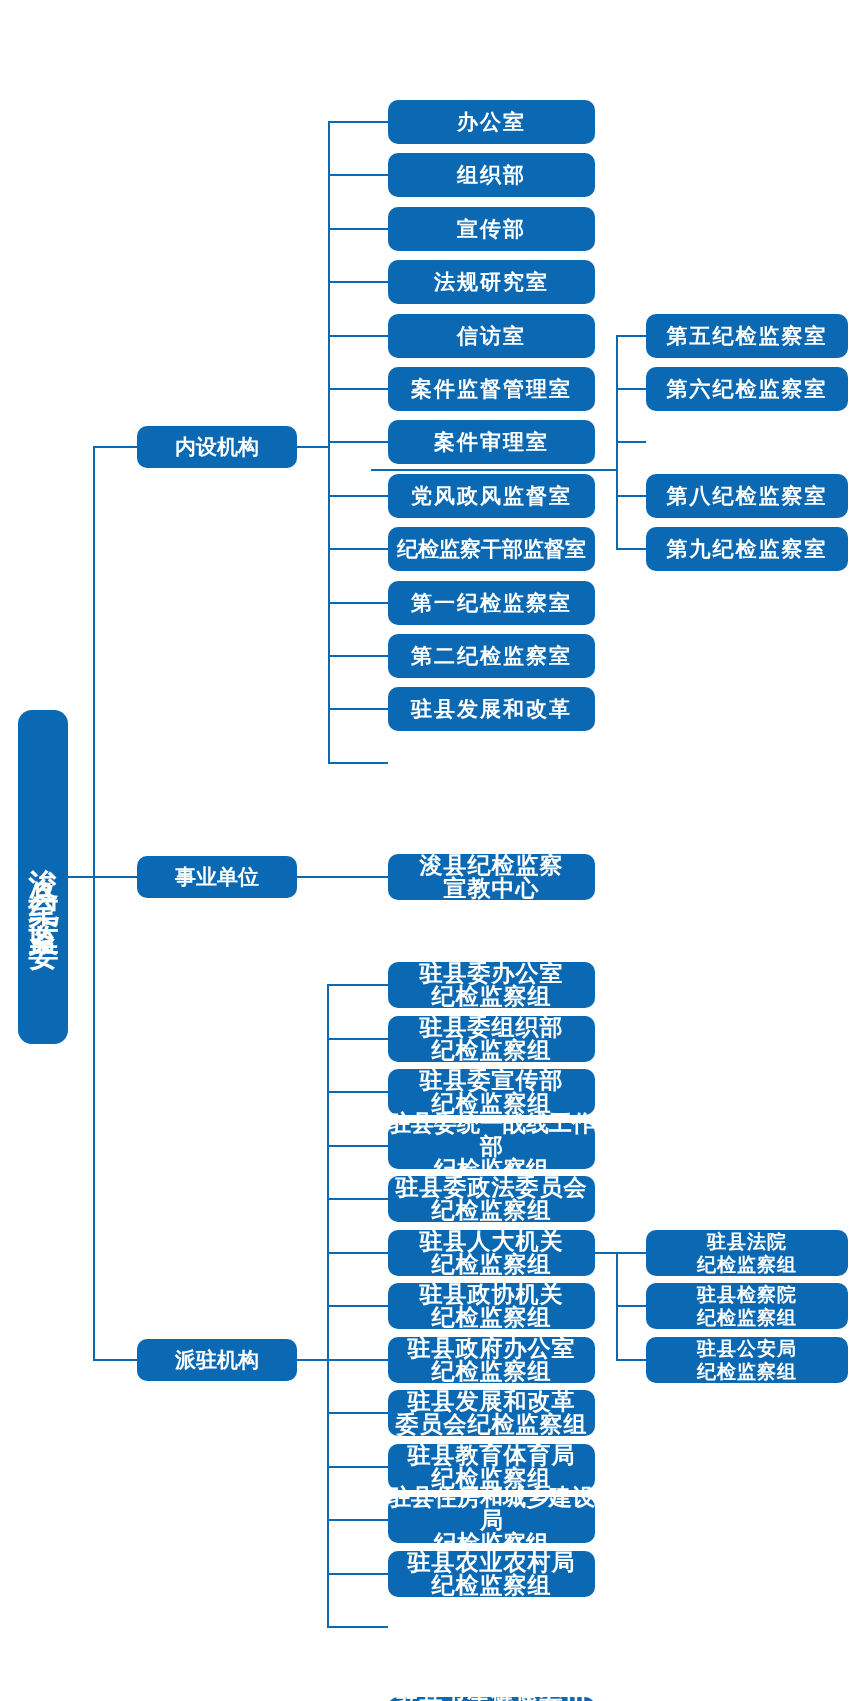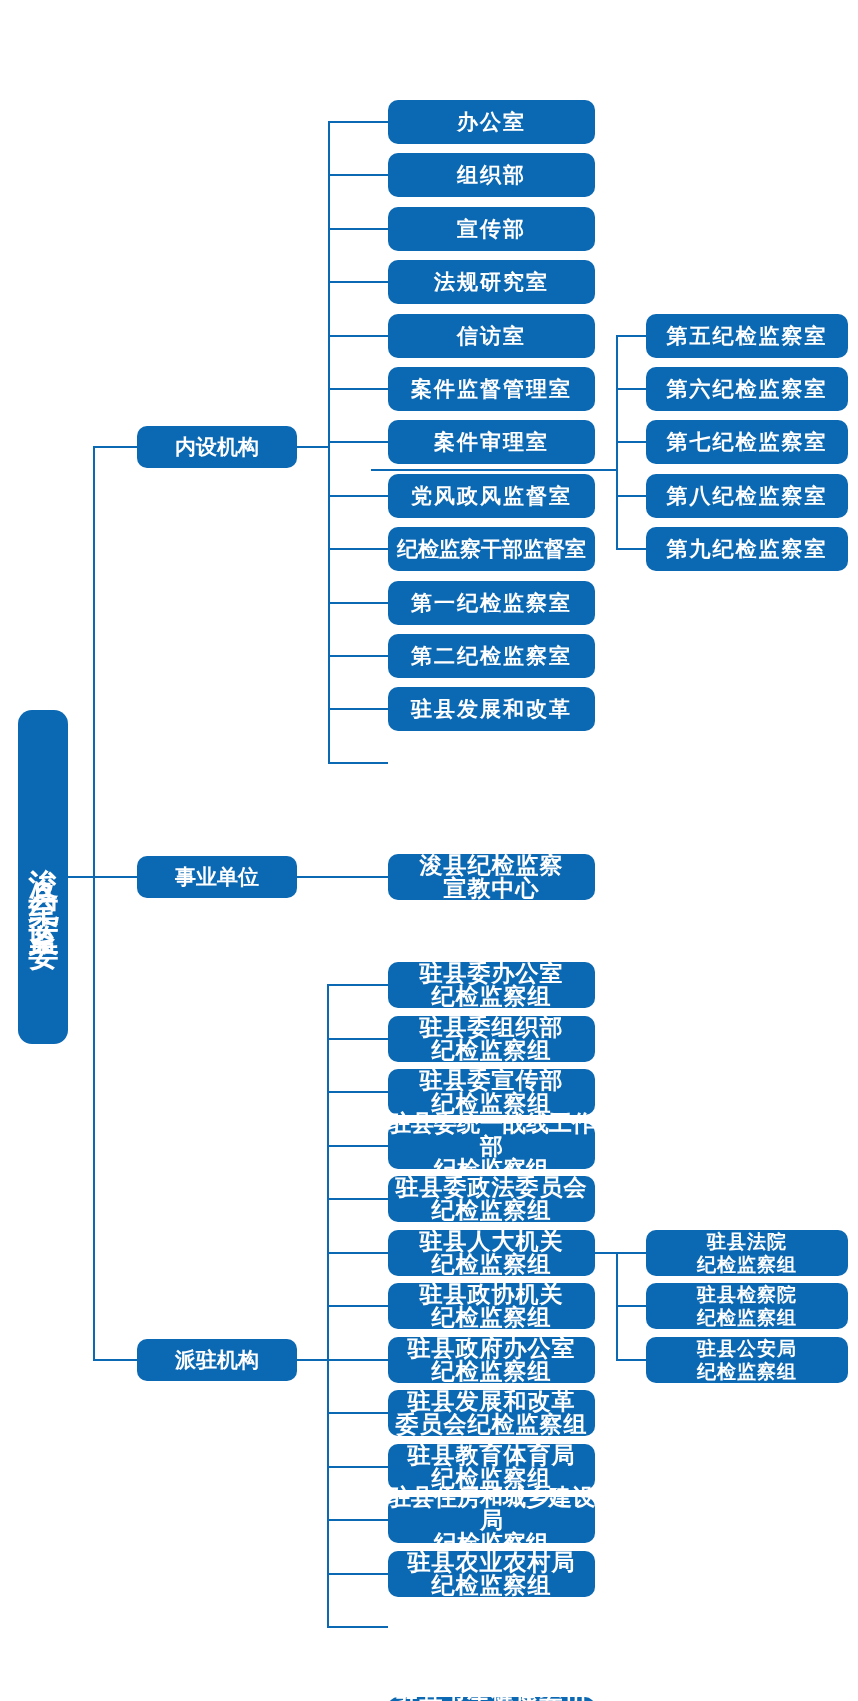--- a/index.html
+++ b/index.html
@@ -98,21 +98,20 @@
   <div class="node col-a" style="top:367px">案件监督管理室</div>
   <div class="node col-a" style="top:420px">案件审理室</div>
   <div class="node col-a" style="top:474px">党风政风监督室</div>
   <div class="node col-a" style="top:527px;letter-spacing:0">纪检监察干部监督室</div>
   <div class="node col-a" style="top:581px">第一纪检监察室</div>
   <div class="node col-a" style="top:634px">第二纪检监察室</div>
   <div class="node col-a" style="top:687px">驻县发展和改革</div>
 
   <div class="node col-b" style="top:314px">第五纪检监察室</div>
   <div class="node col-b" style="top:367px">第六纪检监察室</div>
-  <div class="node col-b" style="top:420px">第七纪检监察室</div>
   <div class="node col-b" style="top:474px">第八纪检监察室</div>
   <div class="node col-b" style="top:527px">第九纪检监察室</div>
 
   <div class="node col-a2" style="top:854px">浚县纪检监察
 宣教中心</div>
 
   <div class="node col-a2" style="top:962px">驻县委办公室
 纪检监察组</div>
   <div class="node col-a2" style="top:1016px">驻县委组织部
 纪检监察组</div>

